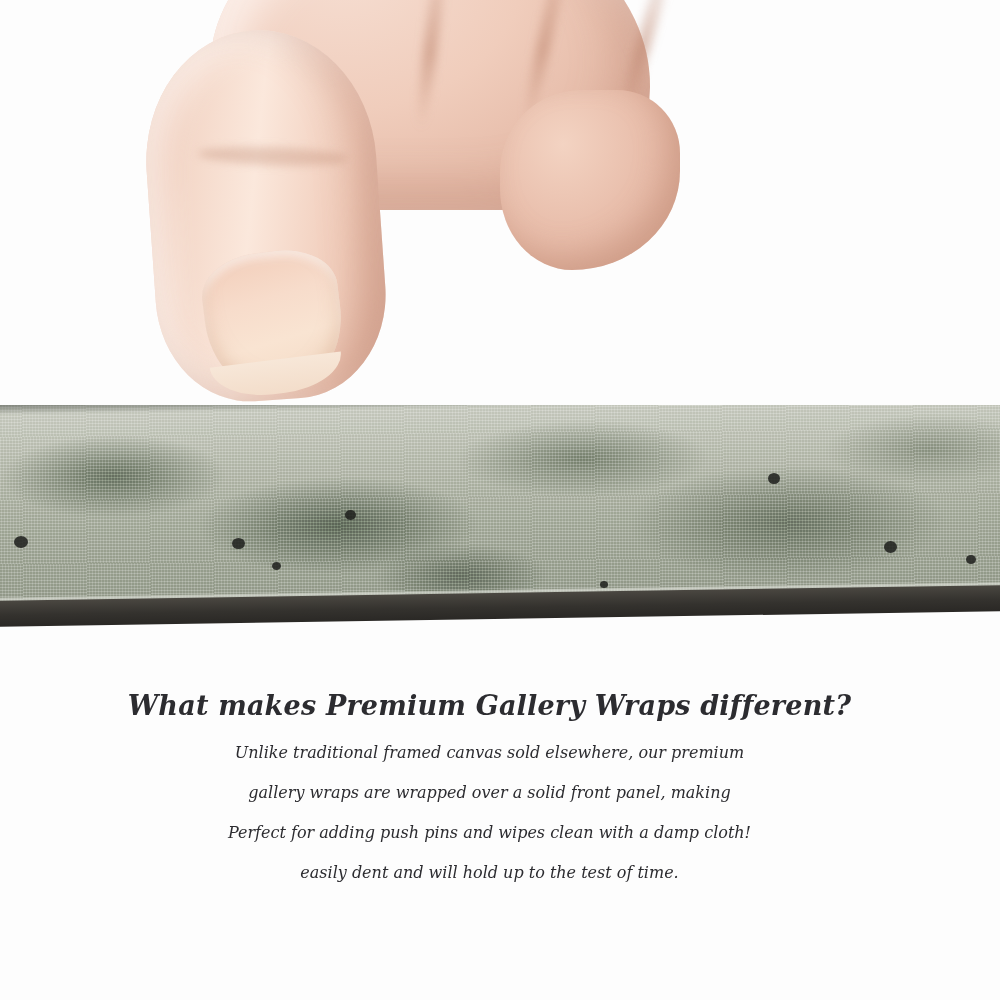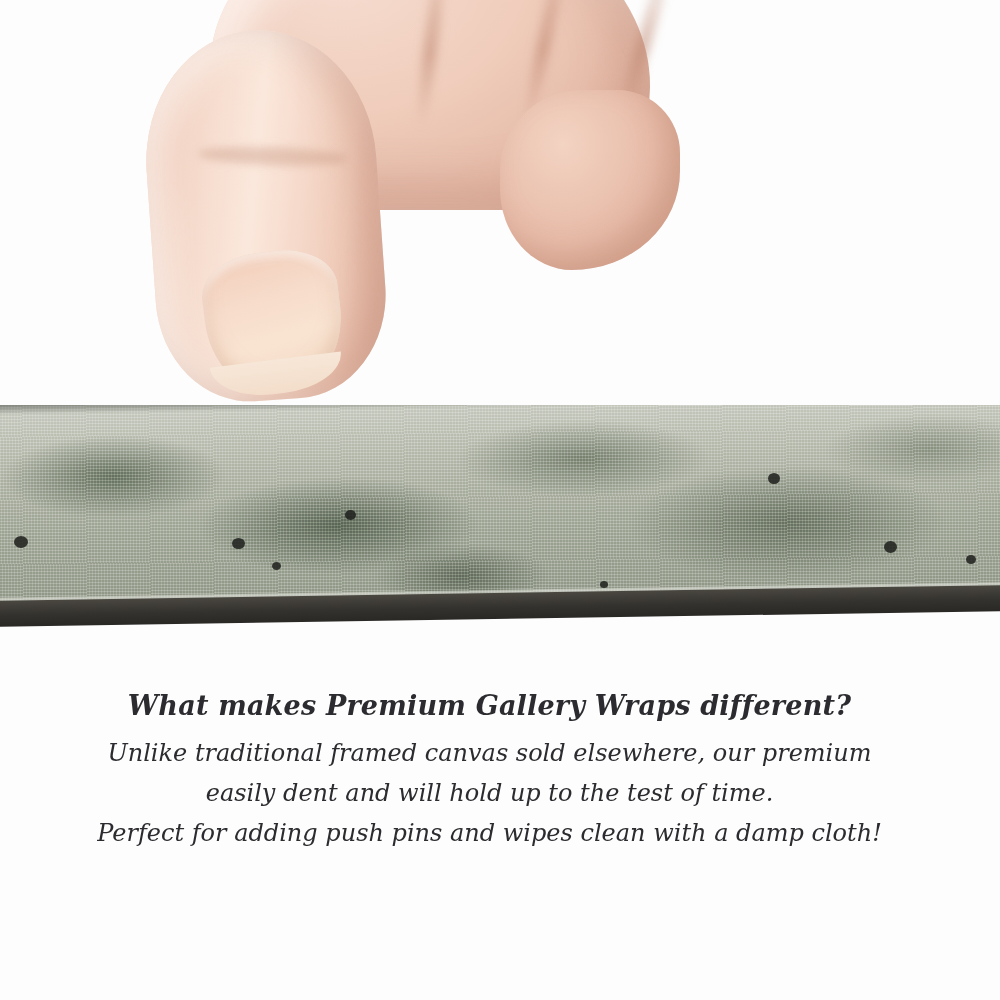--- a/index.html
+++ b/index.html
@@ -202,21 +202,21 @@
     font-family: "DejaVu Serif", serif;
     font-style: italic;
   }
   .caption-heading {
     font-size: 27px;
     font-weight: bold;
     letter-spacing: 0.2px;
     margin-bottom: 12px;
   }
   .caption-line {
-    font-size: 24px;
+    font-size: 16px;
     line-height: 40px;
     white-space: nowrap;
   }
 </style>
 </head>
 <body>
 
 <div class="scene">
 
   <div class="hand-area">
@@ -250,17 +250,18 @@
     <div class="speck" style="left:966px; top:150px; width:10px; height:9px;"></div>
     <div class="speck" style="left:600px; top:176px; width:8px;  height:7px;"></div>
 
     <div class="strip-highlight"></div>
     <div class="strip-bottom"></div>
   </div>
 
   <div class="caption">
     <div class="caption-heading">What makes Premium Gallery Wraps different?</div>
     <div class="caption-line">Unlike traditional framed canvas sold elsewhere, our premium</div>
+    <div class="caption-line">gallery wraps are wrapped over a solid front panel, making</div>
+    <div class="caption-line">Perfect for adding push pins and wipes clean with a damp cloth!</div>
     <div class="caption-line">easily dent and will hold up to the test of time.</div>
-    <div class="caption-line">Perfect for adding push pins and wipes clean with a damp cloth!</div>
   </div>
 
 </div>
 
 </body></html>

